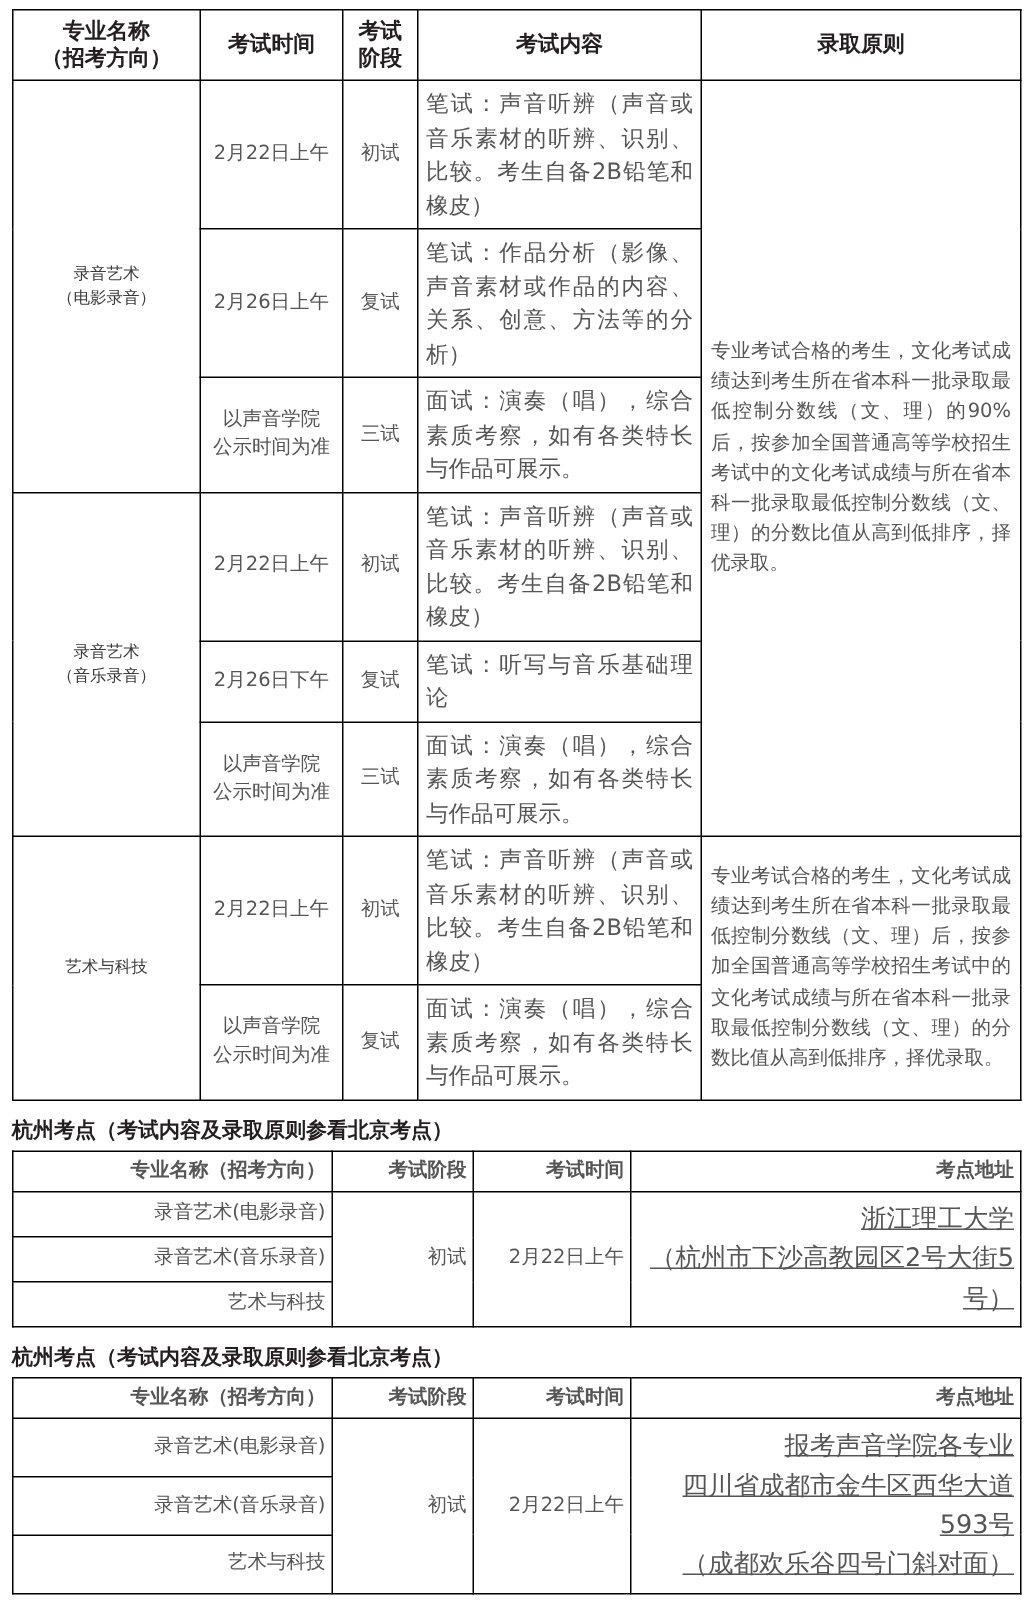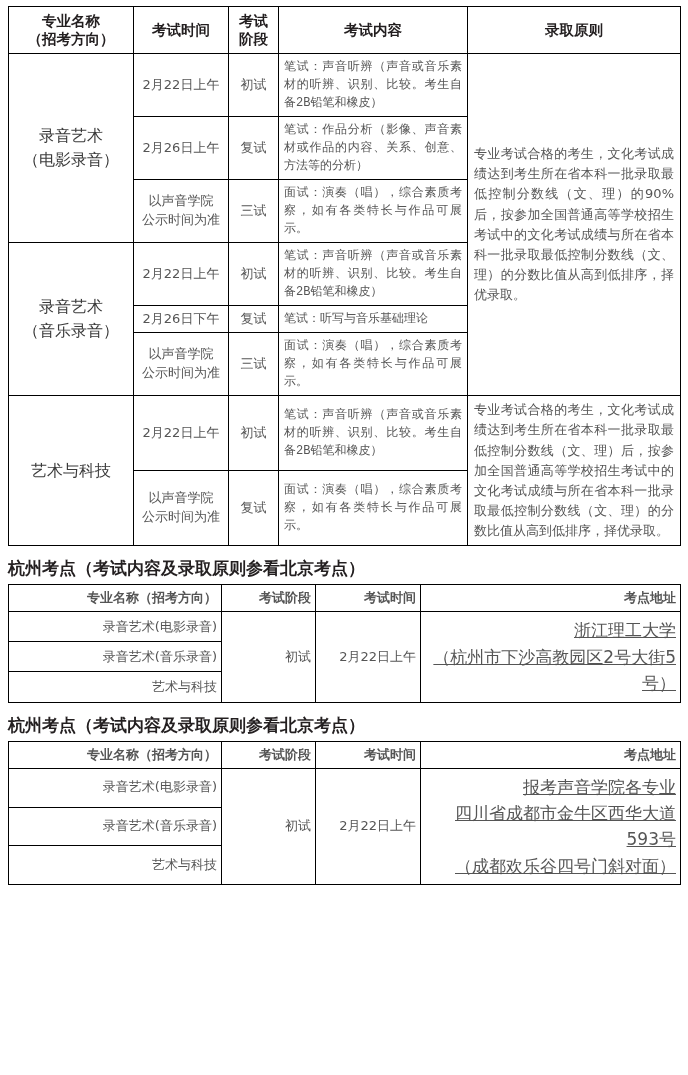--- a/index.html
+++ b/index.html
@@ -50,48 +50,47 @@
   col.c-stage   { width: 50px;  }
   col.c-content { width: 189px; }
   col.c-rule    { width: 213px; }
   .cell-just {
     text-align: justify;
     text-align-last: left;
     text-justify: inter-character;
   }
   .major-cell {
     text-align: center;
-    font-size: 16px;
+    font-size: 11px;
     line-height: 1.5;
     color: #3a3a3a;
   }
   .rule-cell {
     text-align: justify;
     text-align-last: left;
     text-justify: inter-character;
     font-size: 13px;
     line-height: 1.55;
     padding: 4px 6px;
     color: #555;
   }
   .content-cell {
     text-align: justify;
     text-align-last: left;
     text-justify: inter-character;
-    font-size: 12px;
+    font-size: 15px;
     line-height: 1.5;
     padding: 4px 5px;
     color: #555;
-    font-family: Liberation Mono, monospace;
   }
   .time-cell  { text-align: center; font-size: 13px; line-height: 1.45; }
   .stage-cell { text-align: center; font-size: 13px; }
 
   .section-title {
-    font-size: 17px;
+    font-size: 14px;
     font-weight: bold;
     color: #231f20;
     margin: 11px 0 4px 0;
     letter-spacing: 0px;
   }
 
   
   col.v-major { width: 213px; }
   col.v-stage { width: 94px;  }
   col.v-time  { width: 105px; }

